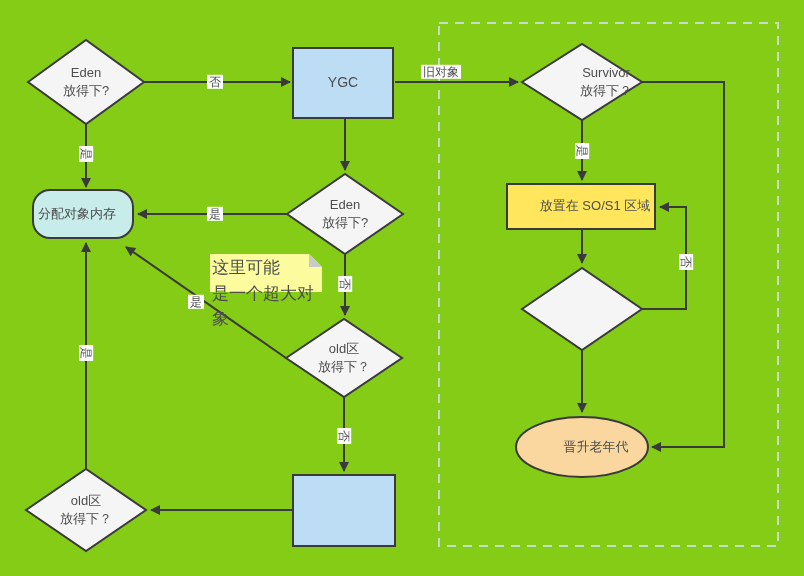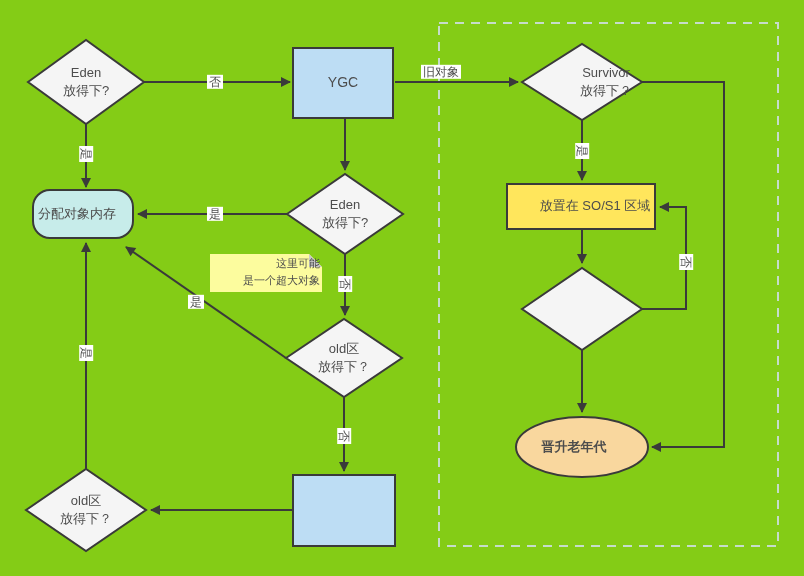--- a/index.html
+++ b/index.html
@@ -16,22 +16,22 @@
     text-align:center; white-space:pre-line; color:#4D4D4D;
     font-size:13px; line-height:1.4; pointer-events:none;
   }
   .elabel {
     position:absolute; transform:translate(-50%,-50%);
     background:#ffffff; color:#4D4D4D; font-size:12px; line-height:1.2;
     padding:0 2px; white-space:nowrap;
   }
   .elabel.vert { transform:translate(-50%,-50%) rotate(90deg); }
   .note-text {
-    position:absolute; text-align:right; white-space:pre-line;
-    color:#4D4D4D; font-size:11px; line-height:1.5;
+    position:absolute; text-align:left; white-space:pre-line;
+    color:#4D4D4D; font-size:17px; line-height:1.5;
   }
 </style>
 </head>
 <body>
 
 <div class="stage">
 
   <svg class="wires" width="804" height="576" viewBox="0 0 804 576">
     <defs>
       <marker id="arrowhead" viewBox="0 0 12 12" refX="10" refY="6" markerWidth="12" markerHeight="12" markerUnits="userSpaceOnUse" orient="auto">
@@ -79,21 +79,21 @@
   <div class="nlabel" style="left:33px;  top:190px; width:88px; height:48px;">分配对象内存</div>
   <div class="nlabel" style="left:295px; top:192px; width:100px; height:44px;">Eden
 放得下?</div>
   <div class="nlabel" style="left:294px; top:336px; width:100px; height:44px;">old区
 放得下？</div>
   <div class="nlabel" style="left:36px;  top:488px; width:100px; height:44px;">old区
 放得下？</div>
   <div class="nlabel" style="left:556px; top:60px;  width:100px; height:44px;">Survivor
 放得下？</div>
   <div class="nlabel" style="left:507px; top:184px; width:176px; height:45px;">放置在 SO/S1 区域</div>
-  <div class="nlabel" style="left:508px; top:417px; width:132px; height:60px;font-weight:bold;">晋升老年代</div>
+  <div class="nlabel" style="left:530px; top:417px; width:132px; height:60px;">晋升老年代</div>
 
   <div class="note-text" style="left:212px; top:255px; width:108px; height:36px;">这里可能
 是一个超大对象</div>
 
   <div class="elabel" style="left:215px; top:82px;">否</div>
   <div class="elabel vert" style="left:86px;  top:154px;">是</div>
   <div class="elabel" style="left:441px; top:72px;">旧对象</div>
   <div class="elabel" style="left:215px; top:214px;">是</div>
   <div class="elabel vert" style="left:345px; top:284px;">否</div>
   <div class="elabel vert" style="left:344px; top:436px;">否</div>

